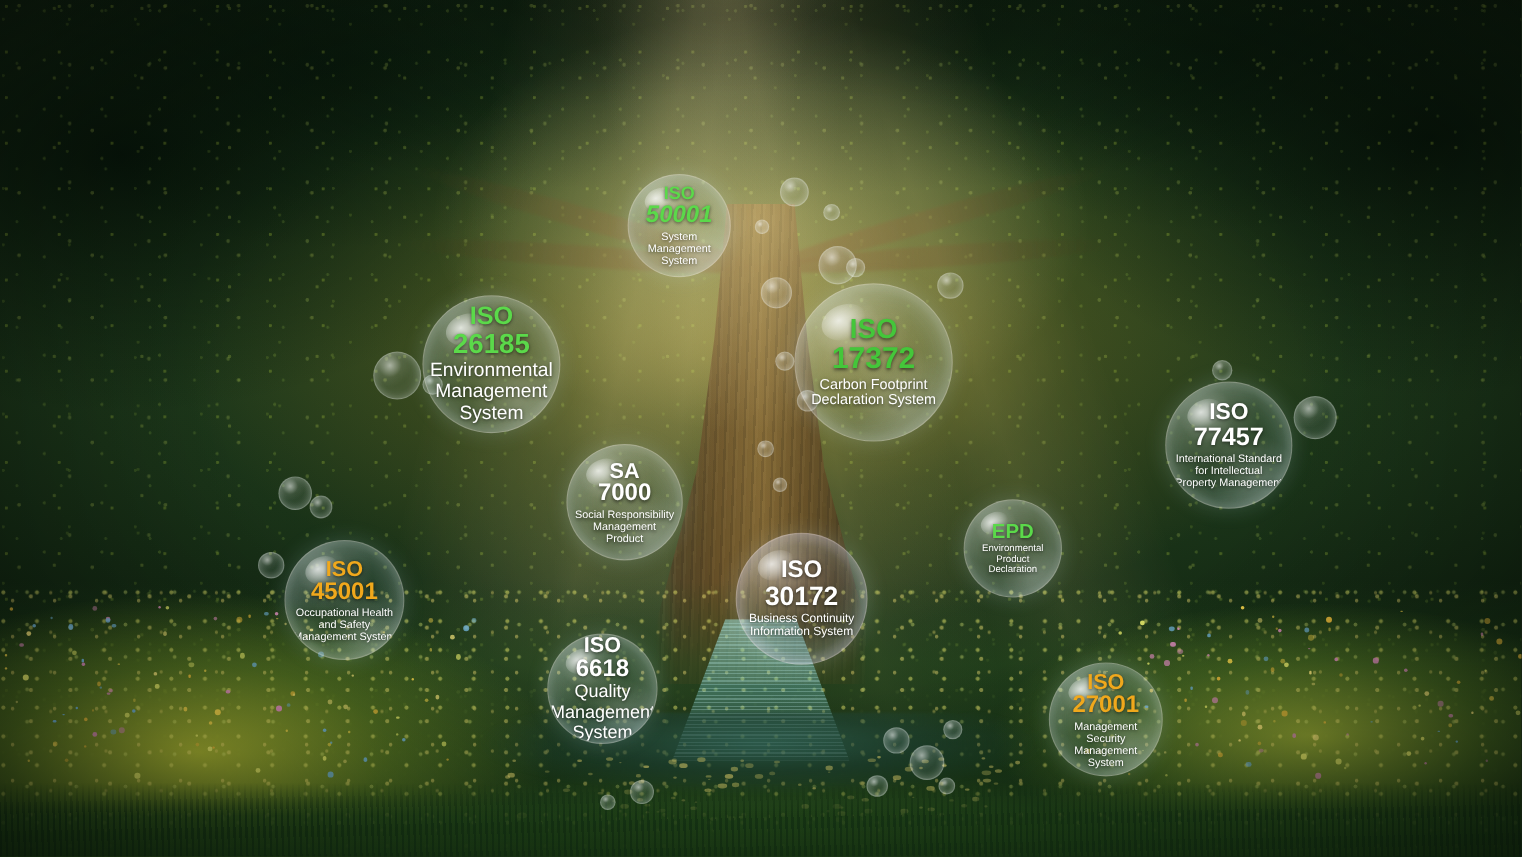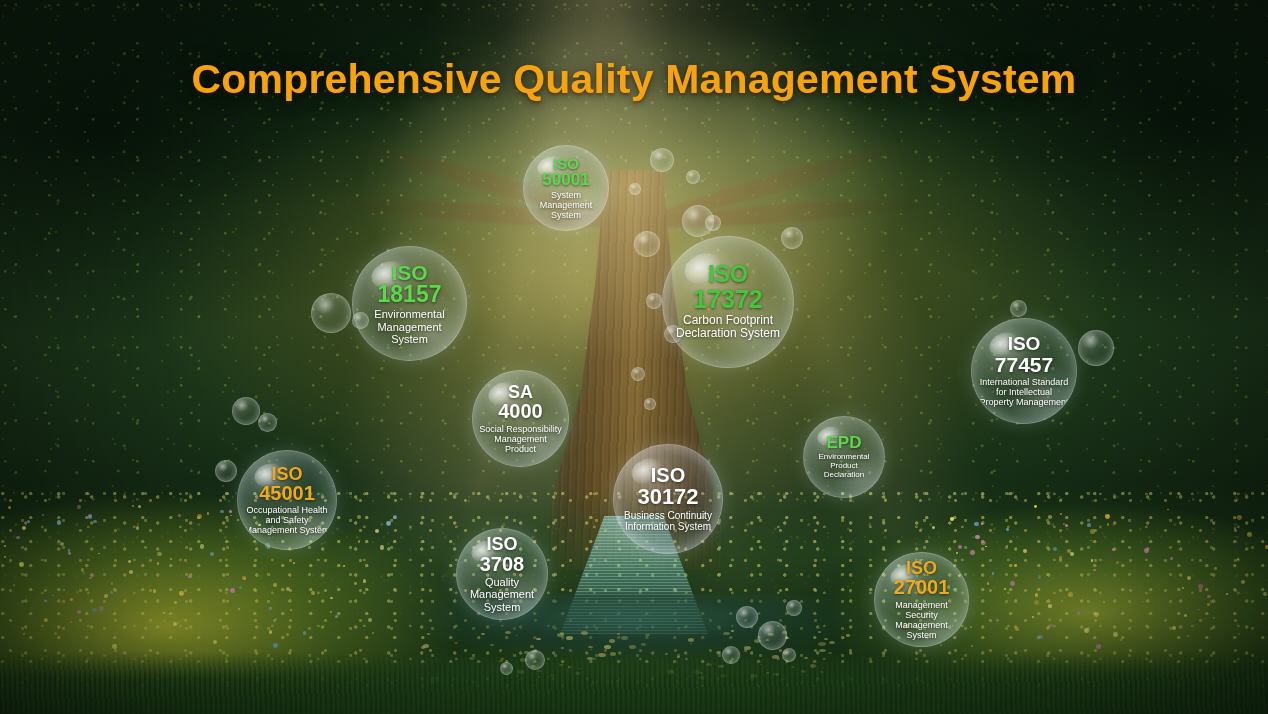--- a/index.html
+++ b/index.html
@@ -552,66 +552,65 @@
       <div class="minib" style="left: 1010px; top: 300px; width: 15px; height: 15px;"></div>
       <div class="minib" style="left: 736px; top: 606px; width: 20px; height: 20px;"></div>
       <div class="minib" style="left: 758px; top: 621px; width: 27px; height: 27px;"></div>
       <div class="minib" style="left: 786px; top: 600px; width: 14px; height: 14px;"></div>
       <div class="minib" style="left: 722px; top: 646px; width: 16px; height: 16px;"></div>
       <div class="minib" style="left: 782px; top: 648px; width: 12px; height: 12px;"></div>
       <div class="minib" style="left: 525px; top: 650px; width: 18px; height: 18px;"></div>
       <div class="minib" style="left: 500px; top: 662px; width: 11px; height: 11px;"></div>
     </div>
 
-  <div id="title">Comprehensive Quality Management System</div>
 
   <div id="bubbles">
       <div class="bubble" style="left: 523px; top: 145px; width: 86px; height: 86px;">
         <div class="b-title" style="color: rgb(91, 217, 74); font-size: 15px;">ISO</div>
-        <div class="b-title" style="color: rgb(91, 217, 74); font-size: 17px;">50001</div>
+        <div class="b-title" style="color: rgb(91, 217, 74); font-size: 20px; font-style: italic;">50001</div>
         <div class="b-sub" style="font-size: 9px;">System Management System</div>
       </div>
       <div class="bubble" style="left: 352px; top: 246px; width: 115px; height: 115px;">
         <div class="b-title" style="color: rgb(91, 217, 74); font-size: 21px;">ISO</div>
-        <div class="b-title" style="color: rgb(91, 217, 74); font-size: 23px;">18157</div>
-        <div class="b-sub" style="font-size: 11px;">Environmental Management System</div>
+        <div class="b-title" style="color: rgb(91, 217, 74); font-size: 23px;">26185</div>
+        <div class="b-sub" style="font-size: 16px;">Environmental Management System</div>
       </div>
       <div class="bubble" style="left: 662px; top: 236px; width: 132px; height: 132px;">
         <div class="b-title" style="color: rgb(68, 198, 58); font-size: 23px;">ISO</div>
         <div class="b-title" style="color: rgb(68, 198, 58); font-size: 25px;">17372</div>
         <div class="b-sub" style="font-size: 12px;">Carbon Footprint Declaration System</div>
       </div>
       <div class="bubble" style="left: 971px; top: 318px; width: 106px; height: 106px;">
         <div class="b-title" style="color: rgb(255, 255, 255); font-size: 19px;">ISO</div>
         <div class="b-title" style="color: rgb(255, 255, 255); font-size: 21px;">77457</div>
         <div class="b-sub" style="font-size: 9px;">International Standard for Intellectual Property Management</div>
       </div>
       <div class="bubble" style="left: 472px; top: 370px; width: 97px; height: 97px;">
         <div class="b-title" style="color: rgb(255, 255, 255); font-size: 18px;">SA</div>
-        <div class="b-title" style="color: rgb(255, 255, 255); font-size: 20px;">4000</div>
+        <div class="b-title" style="color: rgb(255, 255, 255); font-size: 20px;">7000</div>
         <div class="b-sub" style="font-size: 9px;">Social Responsibility Management Product</div>
       </div>
       <div class="bubble" style="left: 803px; top: 416px; width: 82px; height: 82px;">
         <div class="b-title" style="color: rgb(91, 217, 74); font-size: 17px;">EPD</div>
         <div class="b-sub" style="font-size: 8px;">Environmental Product Declaration</div>
       </div>
       <div class="bubble" style="left: 237px; top: 450px; width: 100px; height: 100px;">
         <div class="b-title" style="color: rgb(240, 168, 28); font-size: 18px;">ISO</div>
         <div class="b-title" style="color: rgb(240, 168, 28); font-size: 20px;">45001</div>
         <div class="b-sub" style="font-size: 9px;">Occupational Health and Safety Management System</div>
       </div>
       <div class="bubble violet" style="left: 613px; top: 444px; width: 110px; height: 110px;">
         <div class="b-title" style="color: rgb(255, 255, 255); font-size: 20px;">ISO</div>
         <div class="b-title" style="color: rgb(255, 255, 255); font-size: 22px;">30172</div>
         <div class="b-sub" style="font-size: 10px;">Business Continuity Information System</div>
       </div>
       <div class="bubble" style="left: 456px; top: 528px; width: 92px; height: 92px;">
         <div class="b-title" style="color: rgb(255, 255, 255); font-size: 18px;">ISO</div>
-        <div class="b-title" style="color: rgb(255, 255, 255); font-size: 20px;">3708</div>
-        <div class="b-sub" style="font-size: 11px;">Quality Management System</div>
+        <div class="b-title" style="color: rgb(255, 255, 255); font-size: 20px;">6618</div>
+        <div class="b-sub" style="font-size: 15px;">Quality Management System</div>
       </div>
       <div class="bubble" style="left: 874px; top: 552px; width: 95px; height: 95px;">
         <div class="b-title" style="color: rgb(240, 168, 28); font-size: 18px;">ISO</div>
         <div class="b-title" style="color: rgb(240, 168, 28); font-size: 20px;">27001</div>
         <div class="b-sub" style="font-size: 9px;">Management Security Management System</div>
       </div>
     </div>
 
 </div>
 

